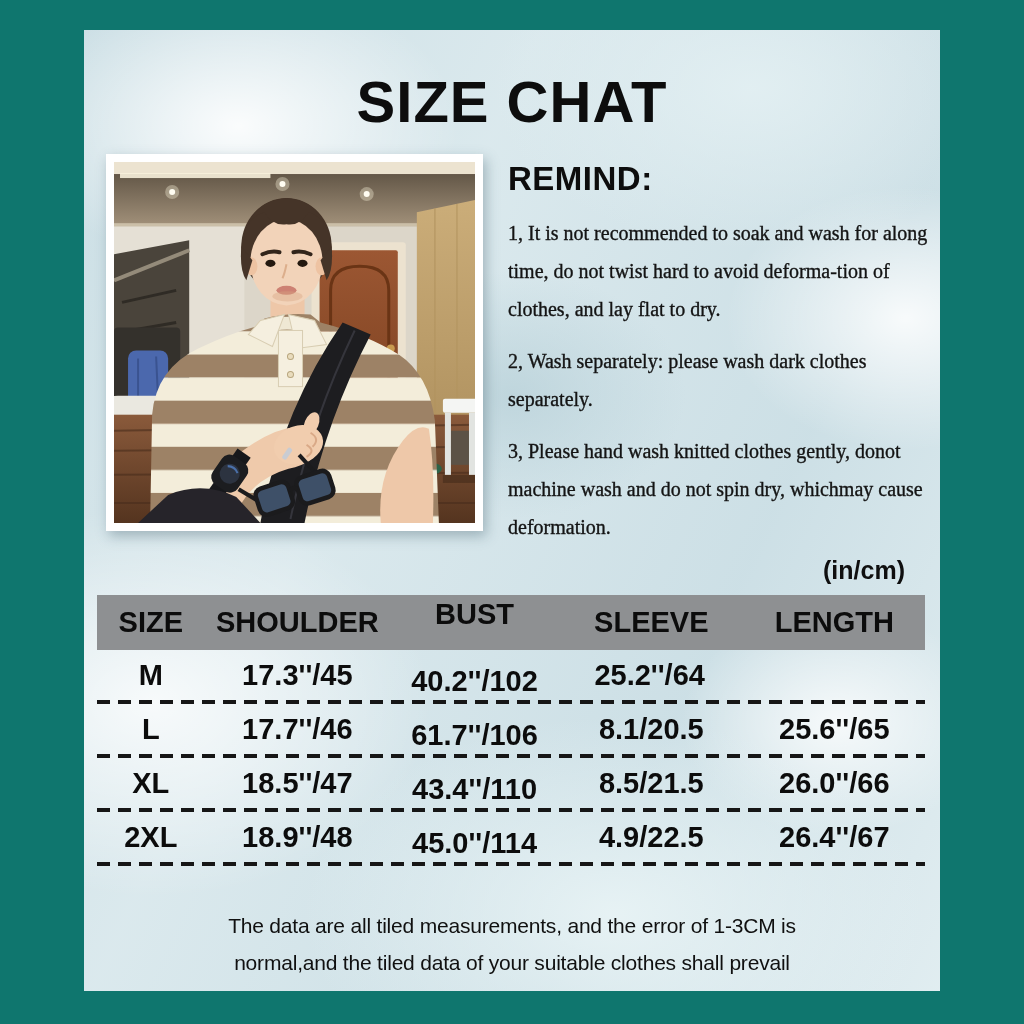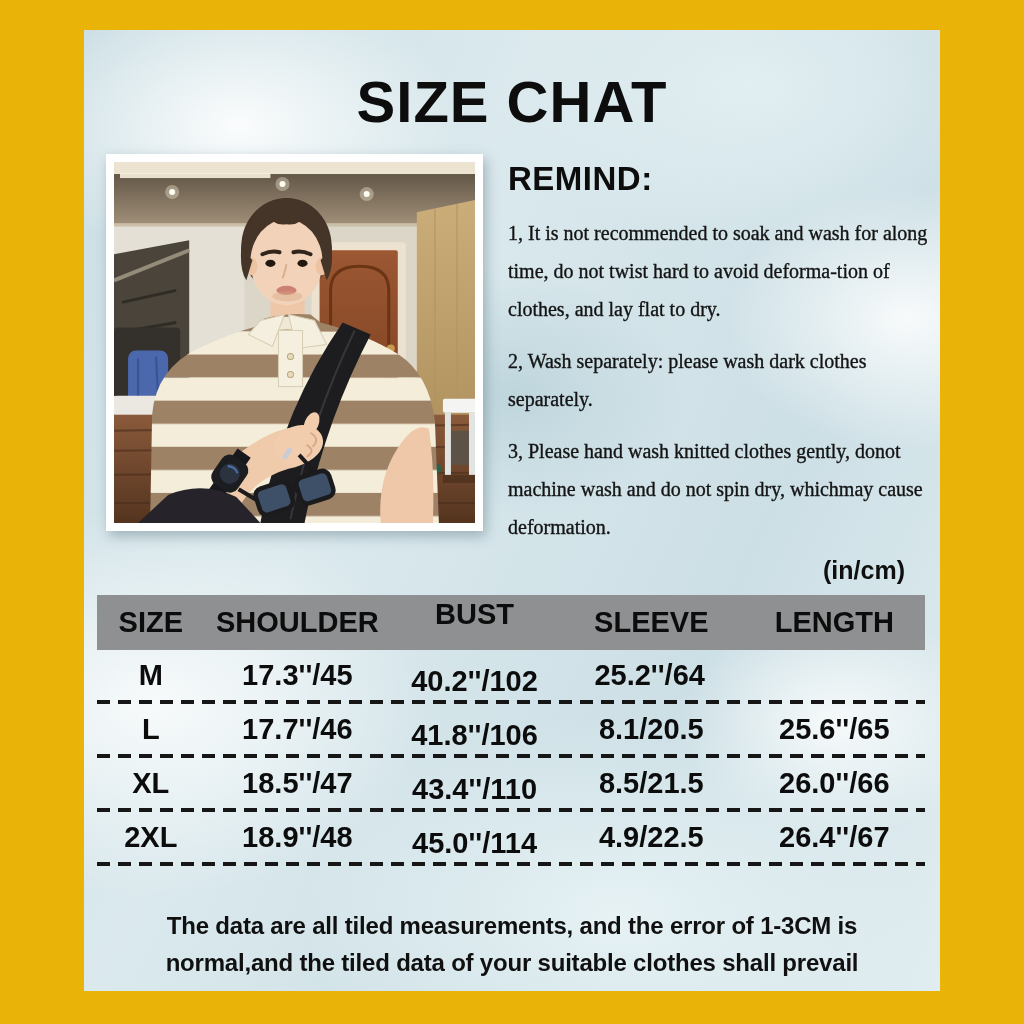--- a/index.html
+++ b/index.html
@@ -1,21 +1,21 @@
 <!DOCTYPE html>
 <html style="--header-bar: #8e9092; --text: #121212; --marble-base: #d3e3e8; --stripe-brown: #9d8266; --stripe-cream: #f3edda; --photo-frame: #ffffff;"><head>
 <meta charset="utf-8">
 <style>
   html,body{margin:0;padding:0;}
   body{
     width:1024px;height:1024px;background:#ffffff;
     font-family:"Liberation Sans","DejaVu Sans",sans-serif;
     color:var(--text,#121212);
   }
-  .canvas{position:relative;width:1024px;height:1024px;background:#eab308;overflow:hidden;}
+  .canvas{position:relative;width:1024px;height:1024px;background:#0f766e;overflow:hidden;}
 
   
   .marble{
     position:absolute;left:84px;top:30px;width:856px;height:961px;
     background-color:var(--marble-base,#d3e3e8);
     background-image:
       radial-gradient(ellipse 340px 220px at 18% 10%, rgba(255,255,255,.9), rgba(255,255,255,0) 65%),
       radial-gradient(ellipse 420px 260px at 78% 6%, rgba(226,239,242,.95), rgba(226,239,242,0) 62%),
       radial-gradient(ellipse 300px 220px at 96% 30%, rgba(255,255,255,.85), rgba(255,255,255,0) 60%),
       radial-gradient(ellipse 280px 200px at 50% 38%, rgba(183,208,216,.75), rgba(183,208,216,0) 62%),
@@ -54,21 +54,21 @@
   }
   .trow{display:flex;align-items:center;height:50px;font-size:29px;font-weight:bold;color:#0c0c0c;}
   .cell{text-align:center;}
   .c0{width:13%;} .c1{width:22.4%;} .c2{width:20.4%;} .c3{width:22.3%;} .c4{width:21.9%;}
   .thead .c2{transform:translateY(-8px);}
   .trow  .c2{transform:translateY(-6px);margin-top:24px;}
   .dash{height:4px;width:100%;background:repeating-linear-gradient(90deg,#161616 0 13px,transparent 13px 21px);}
 
   .footer-note{
     position:absolute;left:0;top:907px;width:1024px;text-align:center;
-    font-size:24px;font-weight:bold;line-height:37px;color:#101010;letter-spacing:-.2px;
+    font-size:21px;font-weight:normal;line-height:37px;color:#101010;letter-spacing:-.2px;
   }
 </style>
 </head>
 <body>
 
 <div class="canvas">
   <div class="marble"></div>
 
   <div class="page-title">SIZE CHAT</div>
 
@@ -225,21 +225,21 @@
       <div class="cell c0">M</div>
       <div class="cell c1">17.3''/45</div>
       <div class="cell c2">40.2''/102</div>
       <div class="cell c4">25.2''/64</div>
     </div>
     <div class="dash"></div>
 
     <div class="trow">
       <div class="cell c0">L</div>
       <div class="cell c1">17.7''/46</div>
-      <div class="cell c2">41.8''/106</div>
+      <div class="cell c2">61.7''/106</div>
       <div class="cell c3">8.1/20.5</div>
       <div class="cell c4">25.6''/65</div>
     </div>
     <div class="dash"></div>
 
     <div class="trow">
       <div class="cell c0">XL</div>
       <div class="cell c1">18.5''/47</div>
       <div class="cell c2">43.4''/110</div>
       <div class="cell c3">8.5/21.5</div>

